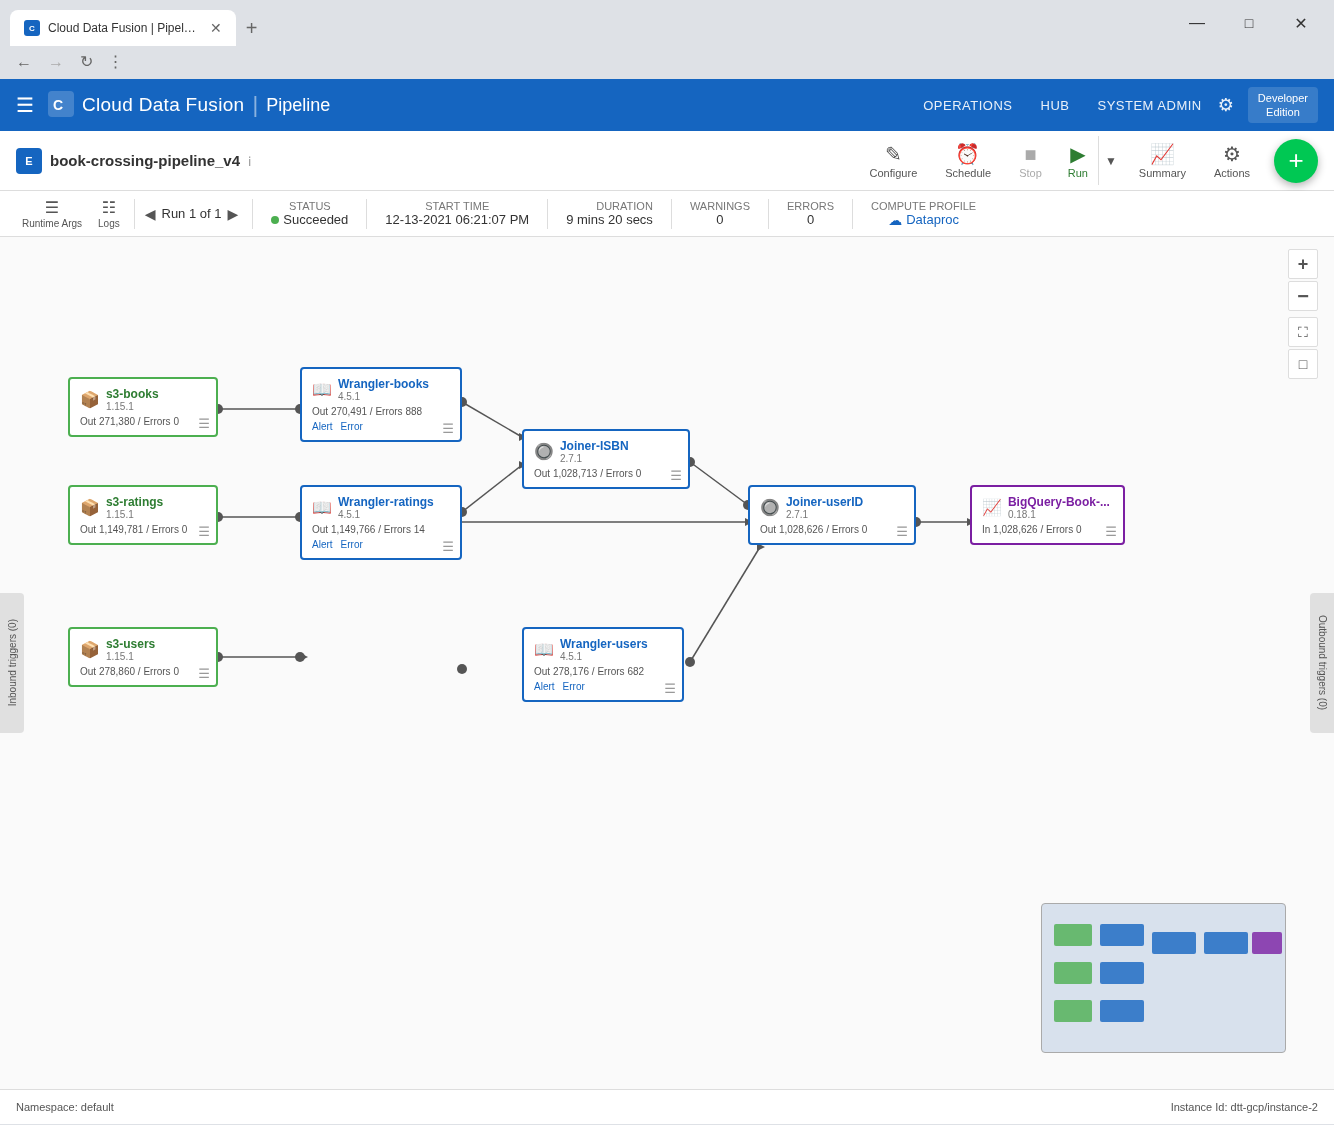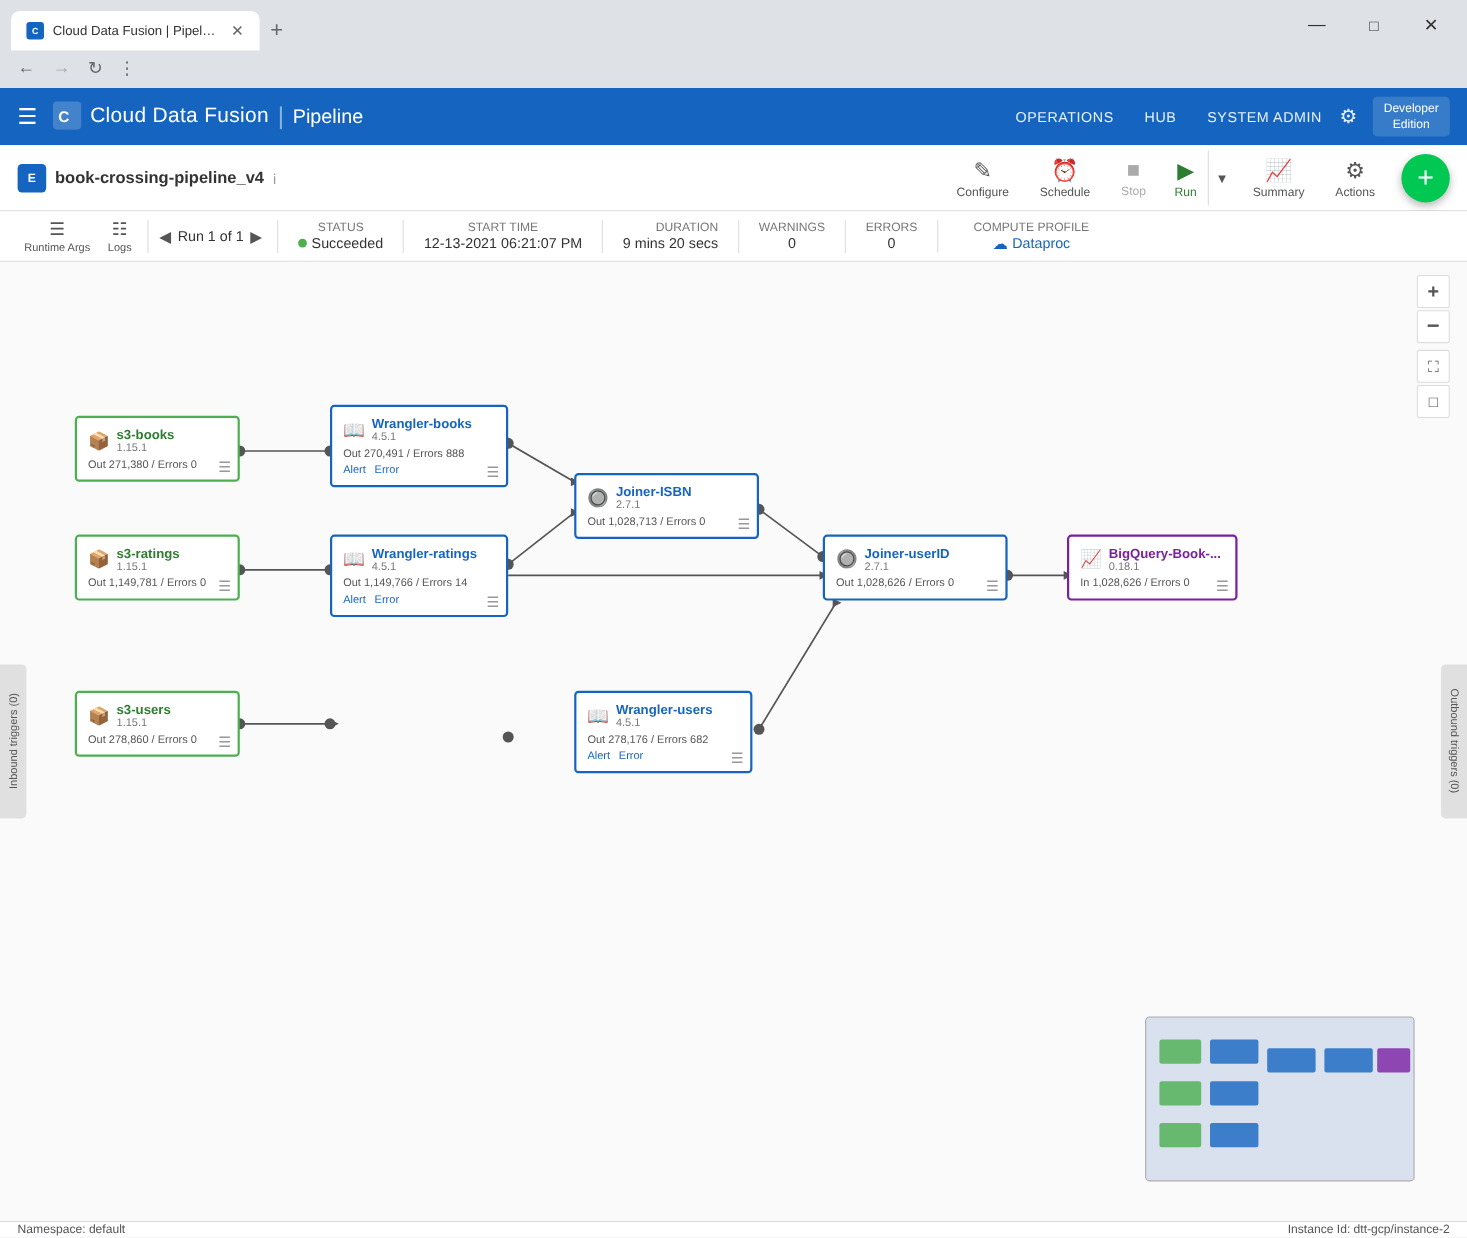--- a/index.html
+++ b/index.html
@@ -155,21 +155,21 @@
         <span style="font-size:13px;color:#333;">0</span>
       </div>
       <div style="width:1px;height:30px;background:#ddd;margin:0 8px;"></div>
 
       <div style="display:flex;flex-direction:column;align-items:center;margin:0 10px;">
         <span style="font-size:11px;color:#777;font-weight:500;text-transform:uppercase;">Errors</span>
         <span style="font-size:13px;color:#333;">0</span>
       </div>
       <div style="width:1px;height:30px;background:#ddd;margin:0 8px;"></div>
 
-      <div style="display:flex;flex-direction:column;align-items:center;margin:0 24px;">
+      <div style="display:flex;flex-direction:column;align-items:center;margin:0 10px;">
         <span style="font-size:11px;color:#777;font-weight:500;text-transform:uppercase;">Compute profile</span>
         <div style="display:flex;align-items:center;gap:4px;">
           <span style="color:#1565c0;font-size:14px;">☁</span>
           <span style="font-size:13px;color:#1565c0;cursor:pointer;text-align:right;">Dataproc</span>
         </div>
       </div>
     </div>
 
     <div style="flex:1;background:#fafafa;position:relative;overflow:hidden;">
 
@@ -365,19 +365,19 @@
           <div style="position:absolute;left:12px;top:58px;width:38px;height:22px;background:#4caf50;border-radius:2px;opacity:0.8;"></div>
           <div style="position:absolute;left:58px;top:58px;width:44px;height:22px;background:#1565c0;border-radius:2px;opacity:0.8;"></div>
 
           <div style="position:absolute;left:12px;top:96px;width:38px;height:22px;background:#4caf50;border-radius:2px;opacity:0.8;"></div>
           <div style="position:absolute;left:58px;top:96px;width:44px;height:22px;background:#1565c0;border-radius:2px;opacity:0.8;"></div>
         </div>
       </div>
 
     </div>
 
-    <div style="background:white;border-top:1px solid #ddd;height:15px;display:flex;align-items:center;padding:0 16px;justify-content:space-between;">
+    <div style="background:white;border-top:1px solid #ddd;height:35px;display:flex;align-items:center;padding:0 16px;justify-content:space-between;">
       <span style="font-size:11px;color:#555;">Namespace: default</span>
       <span style="font-size:11px;color:#555;">Instance Id: dtt-gcp/instance-2</span>
     </div>
 
   </div>
 </div>
 
 </body></html>

